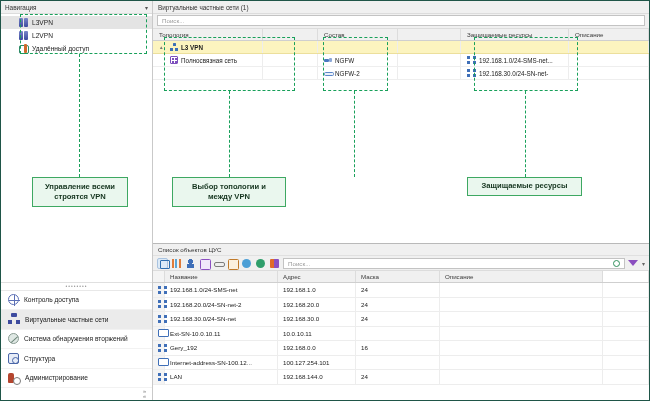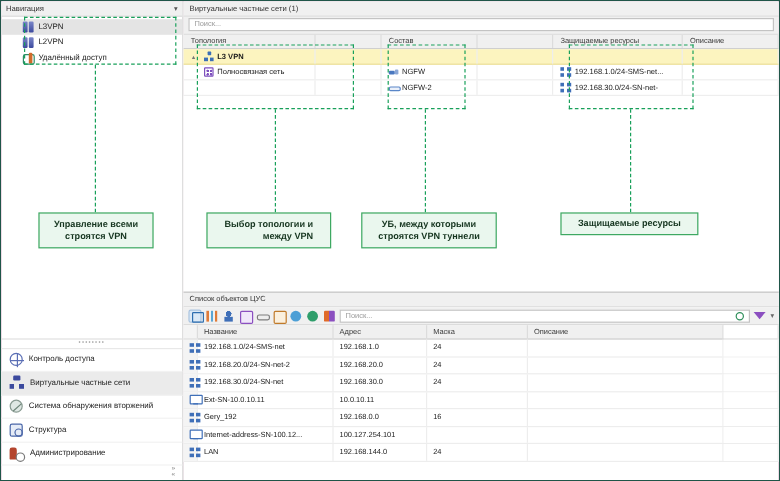--- a/index.html
+++ b/index.html
@@ -9,21 +9,21 @@
     font-family:"Liberation Sans", sans-serif;
     font-size:7px;
     color:#1b1b1b;
     background:#ffffff;
     overflow:hidden;
   }
   #app {
     position:relative;
     width:650px; height:401px;
     border:1.5px solid #1f5548;
-    background:#f9a8d4;
+    background:#6d28d9;
     overflow:hidden;
   }
 
   
   #sidebar {
     position:absolute; left:0; top:0; width:152px; height:100%;
     background:#ffffff;
     border-right:1px solid #c9c9c9;
     display:flex; flex-direction:column;
   }
@@ -506,32 +506,26 @@
     <div class="dash-line" style="left:353px; top:90px;  height:86px;"></div>
     <div class="dash-line" style="left:524px; top:90px;  height:86px;"></div>
 
     <div class="callout" style="left:31px; top:176px; width:96px; height:30px;">
       <div>
         <span>Управление всеми</span><br>
         <span>строятся VPN</span>
       </div>
     </div>
 
-    <div class="callout" style="left:171px; top:176px; width:104px; height:30px;text-align:right;">
+    <div class="callout" style="left:171px; top:176px; width:114px; height:30px;">
       <div>
         <span>Выбор топологии и</span><br>
         <span>между VPN</span>
       </div>
     </div>
 
-    <div class="callout" style="left:300px; top:176px; width:113px; height:30px;">
-      <div>
-        <span>УБ, между которыми</span><br>
-        <span>строятся VPN туннели</span>
-      </div>
-    </div>
 
     <div class="callout" style="left:466px; top:176px; width:115px; height:19px;">
       <span>Защищаемые ресурсы</span>
     </div>
   </div>
 
 </div>
 
 </body></html>

